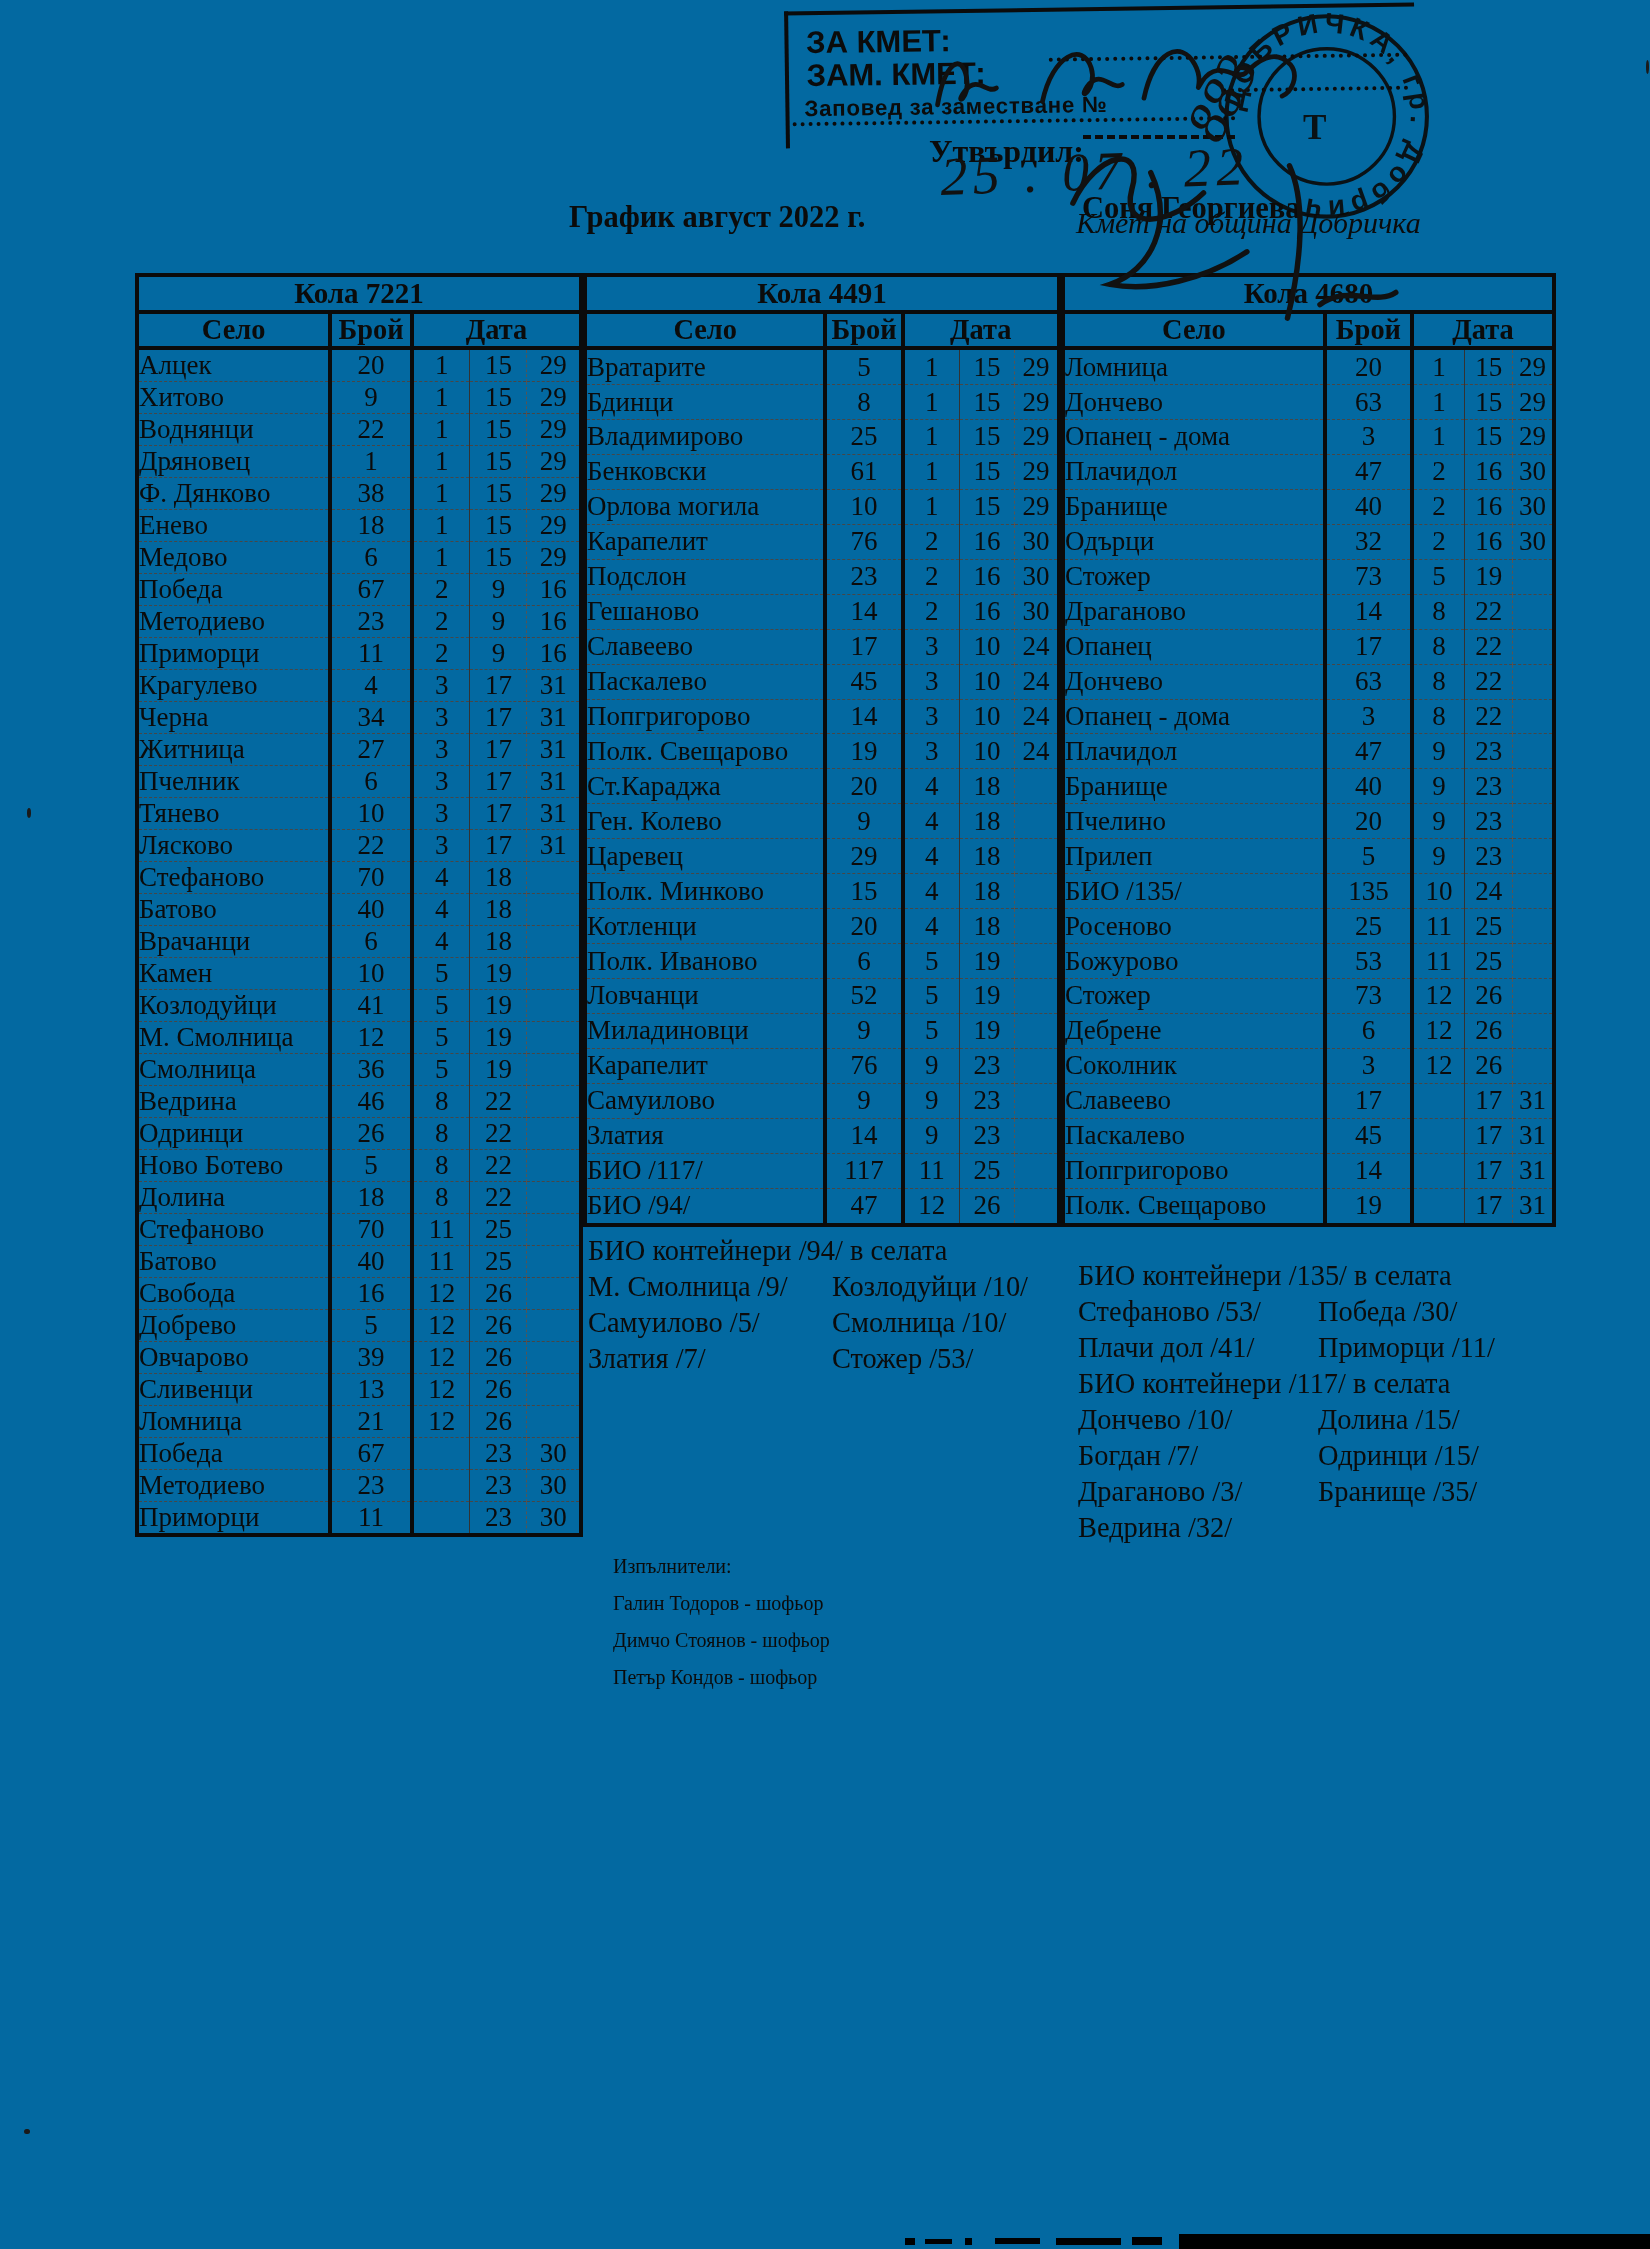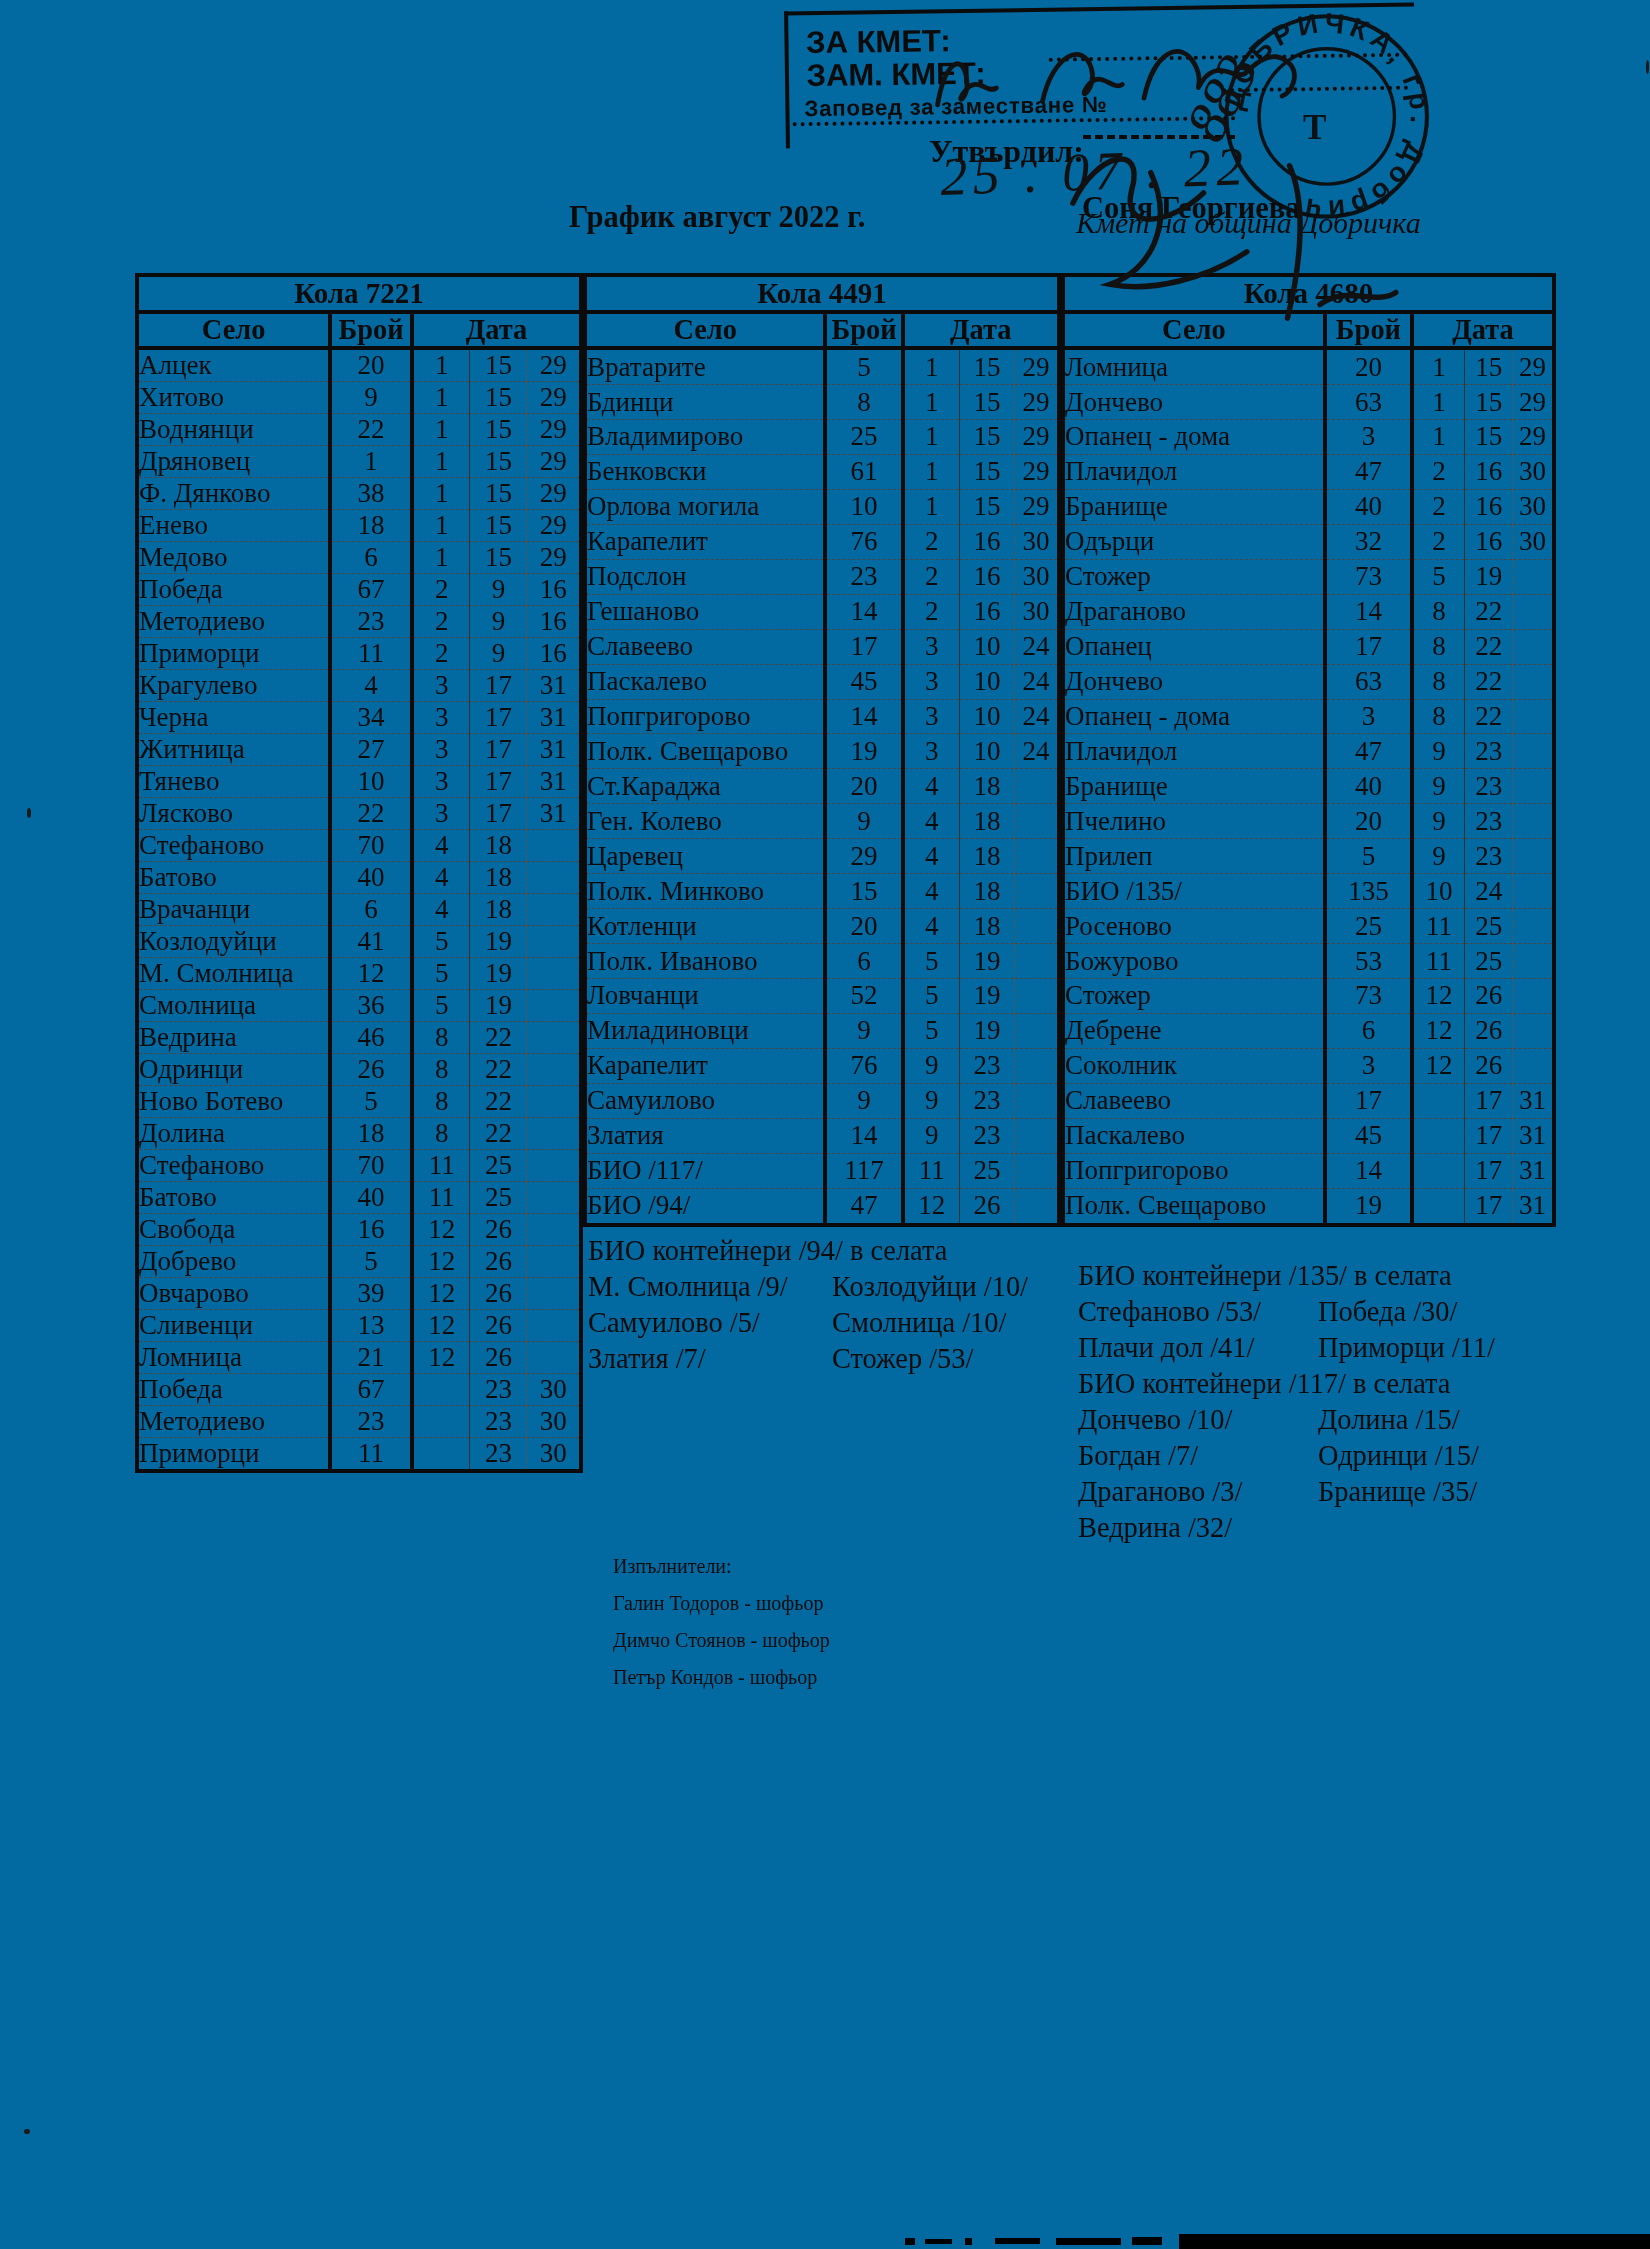--- a/index.html
+++ b/index.html
@@ -195,20 +195,27 @@
             <td class="c-d3">31</td>
           </tr>
           <tr>
             <td class="c-village">Житница</td>
             <td class="c-count">27</td>
             <td class="c-d1">3</td>
             <td class="c-d2">17</td>
             <td class="c-d3">31</td>
           </tr>
           <tr>
+            <td class="c-village">Пчелник</td>
+            <td class="c-count">6</td>
+            <td class="c-d1">3</td>
+            <td class="c-d2">17</td>
+            <td class="c-d3">31</td>
+          </tr>
+          <tr>
             <td class="c-village">Тянево</td>
             <td class="c-count">10</td>
             <td class="c-d1">3</td>
             <td class="c-d2">17</td>
             <td class="c-d3">31</td>
           </tr>
           <tr>
             <td class="c-village">Лясково</td>
             <td class="c-count">22</td>
             <td class="c-d1">3</td>
@@ -227,20 +234,27 @@
             <td class="c-count">40</td>
             <td class="c-d1">4</td>
             <td class="c-d2">18</td>
             <td class="c-d3"></td>
           </tr>
           <tr>
             <td class="c-village">Врачанци</td>
             <td class="c-count">6</td>
             <td class="c-d1">4</td>
             <td class="c-d2">18</td>
+            <td class="c-d3"></td>
+          </tr>
+          <tr>
+            <td class="c-village">Камен</td>
+            <td class="c-count">10</td>
+            <td class="c-d1">5</td>
+            <td class="c-d2">19</td>
             <td class="c-d3"></td>
           </tr>
           <tr>
             <td class="c-village">Козлодуйци</td>
             <td class="c-count">41</td>
             <td class="c-d1">5</td>
             <td class="c-d2">19</td>
             <td class="c-d3"></td>
           </tr>
           <tr>

